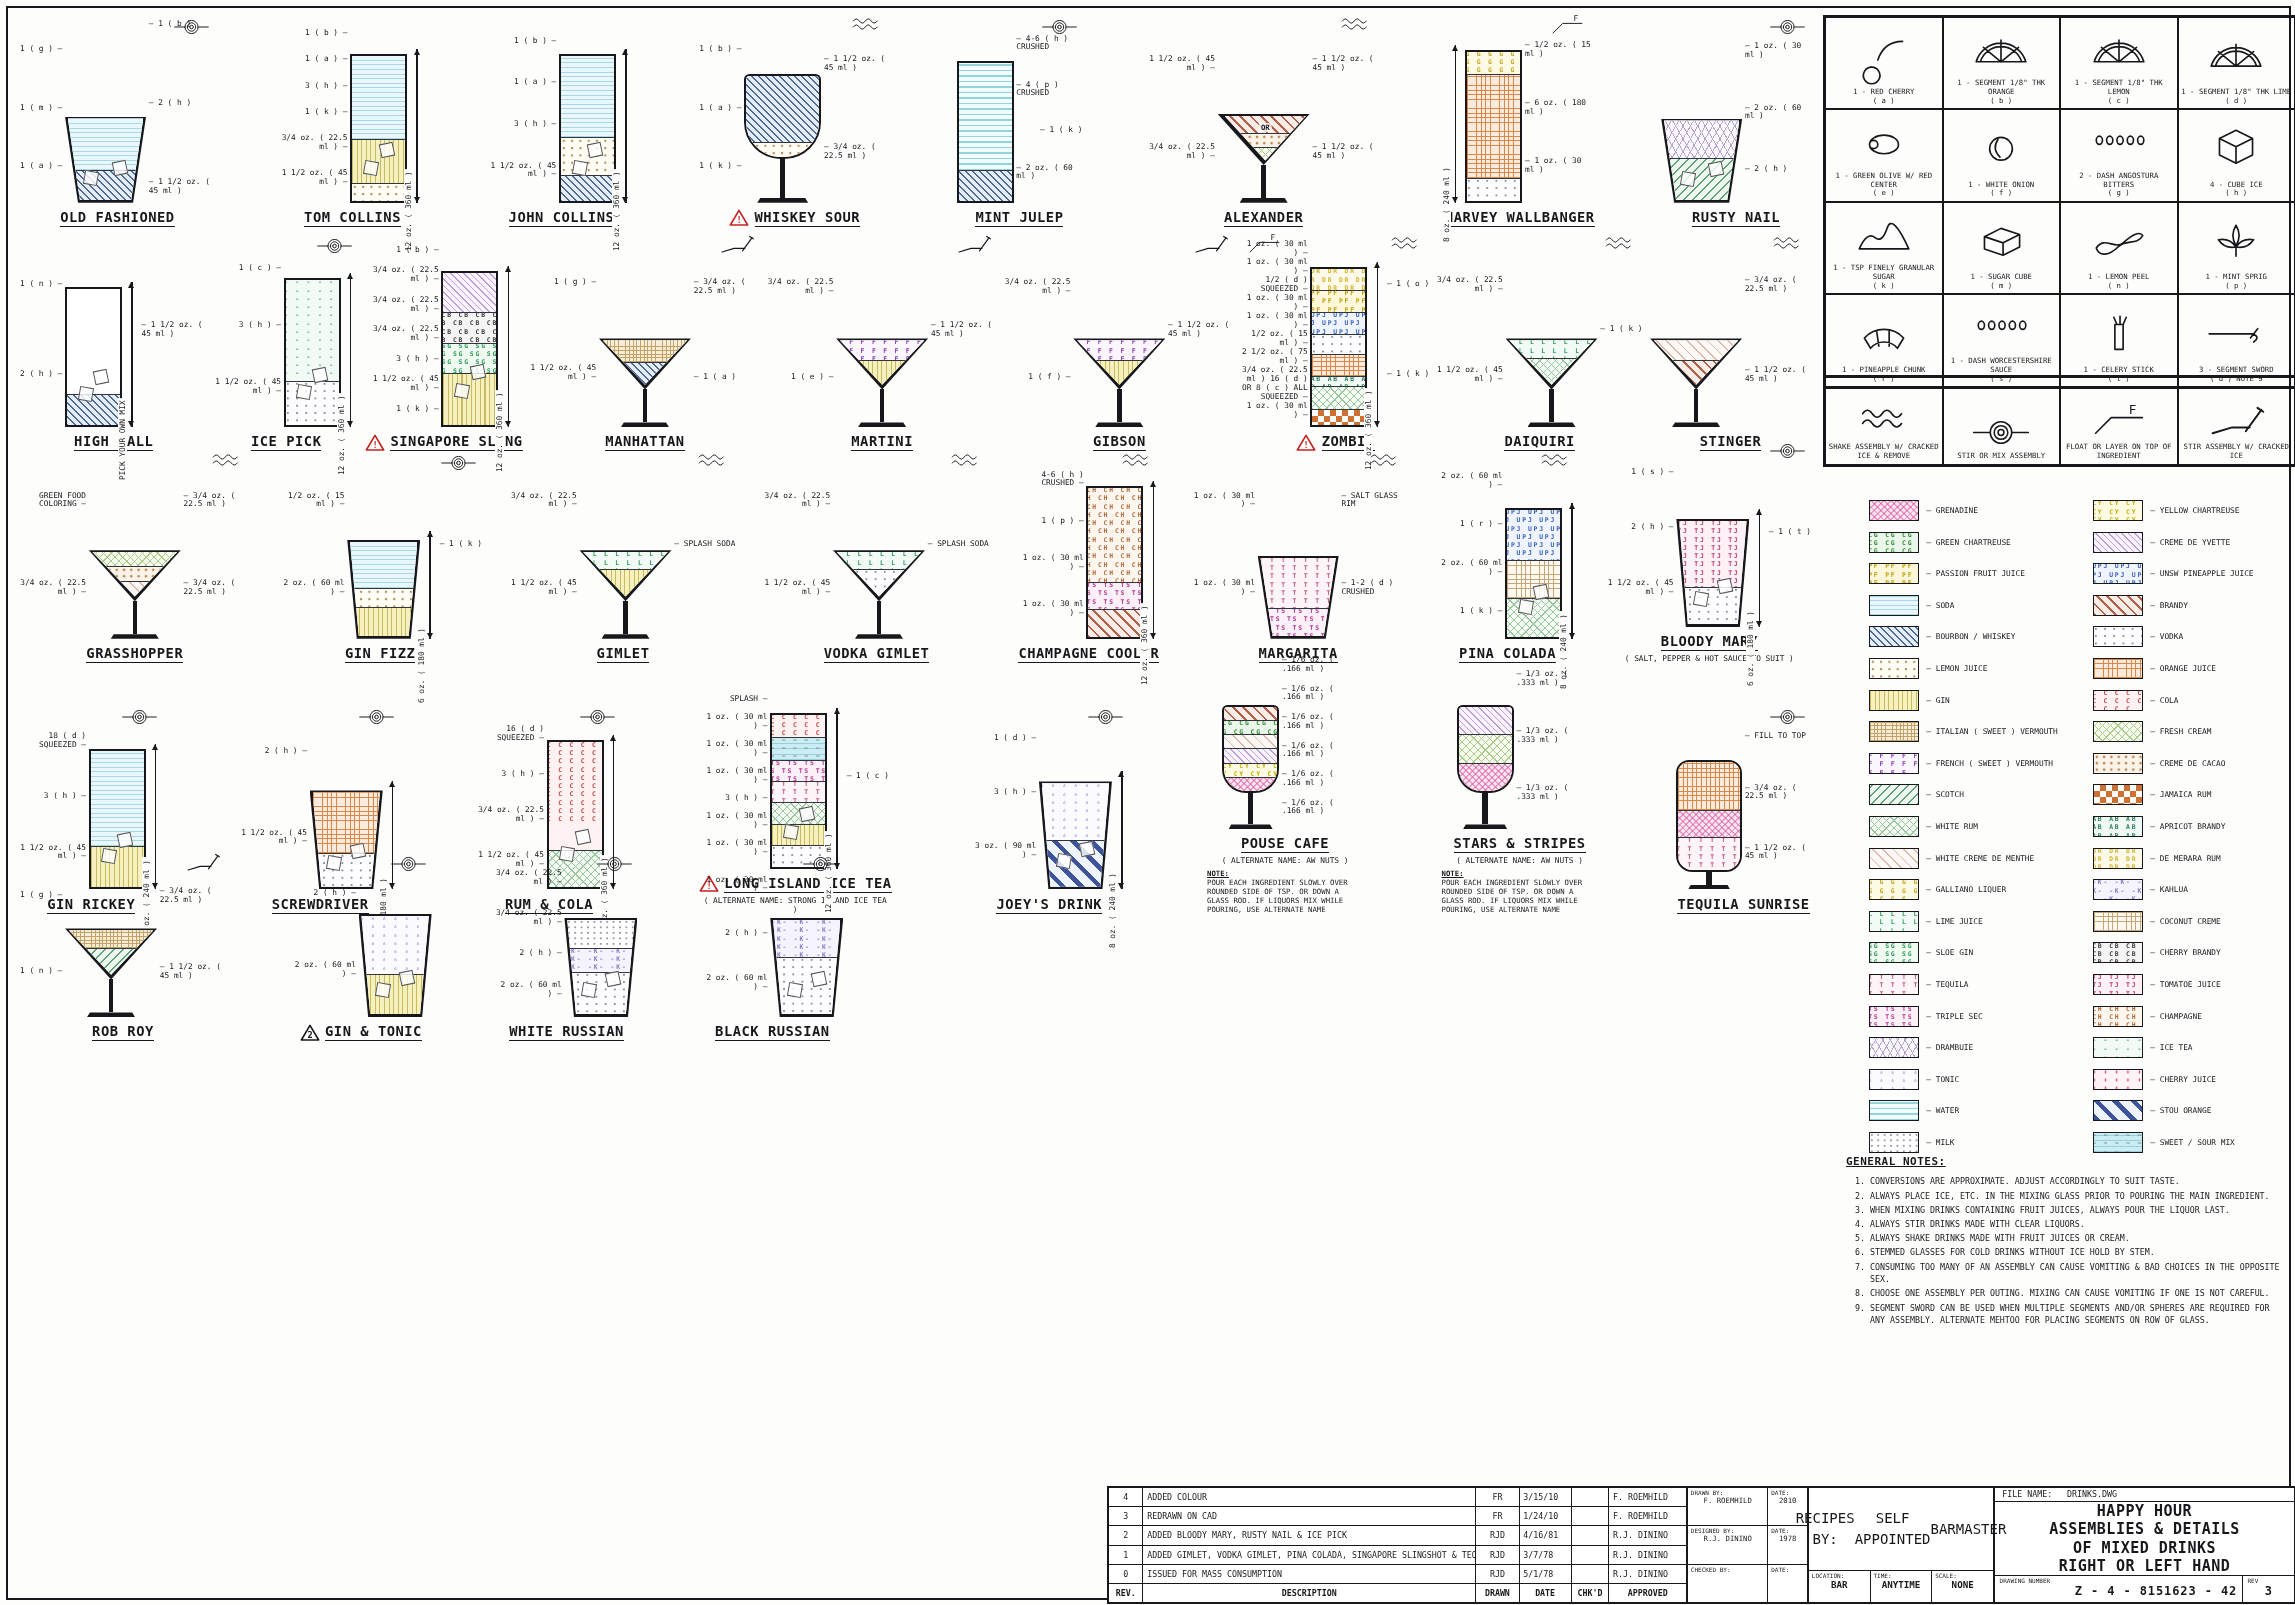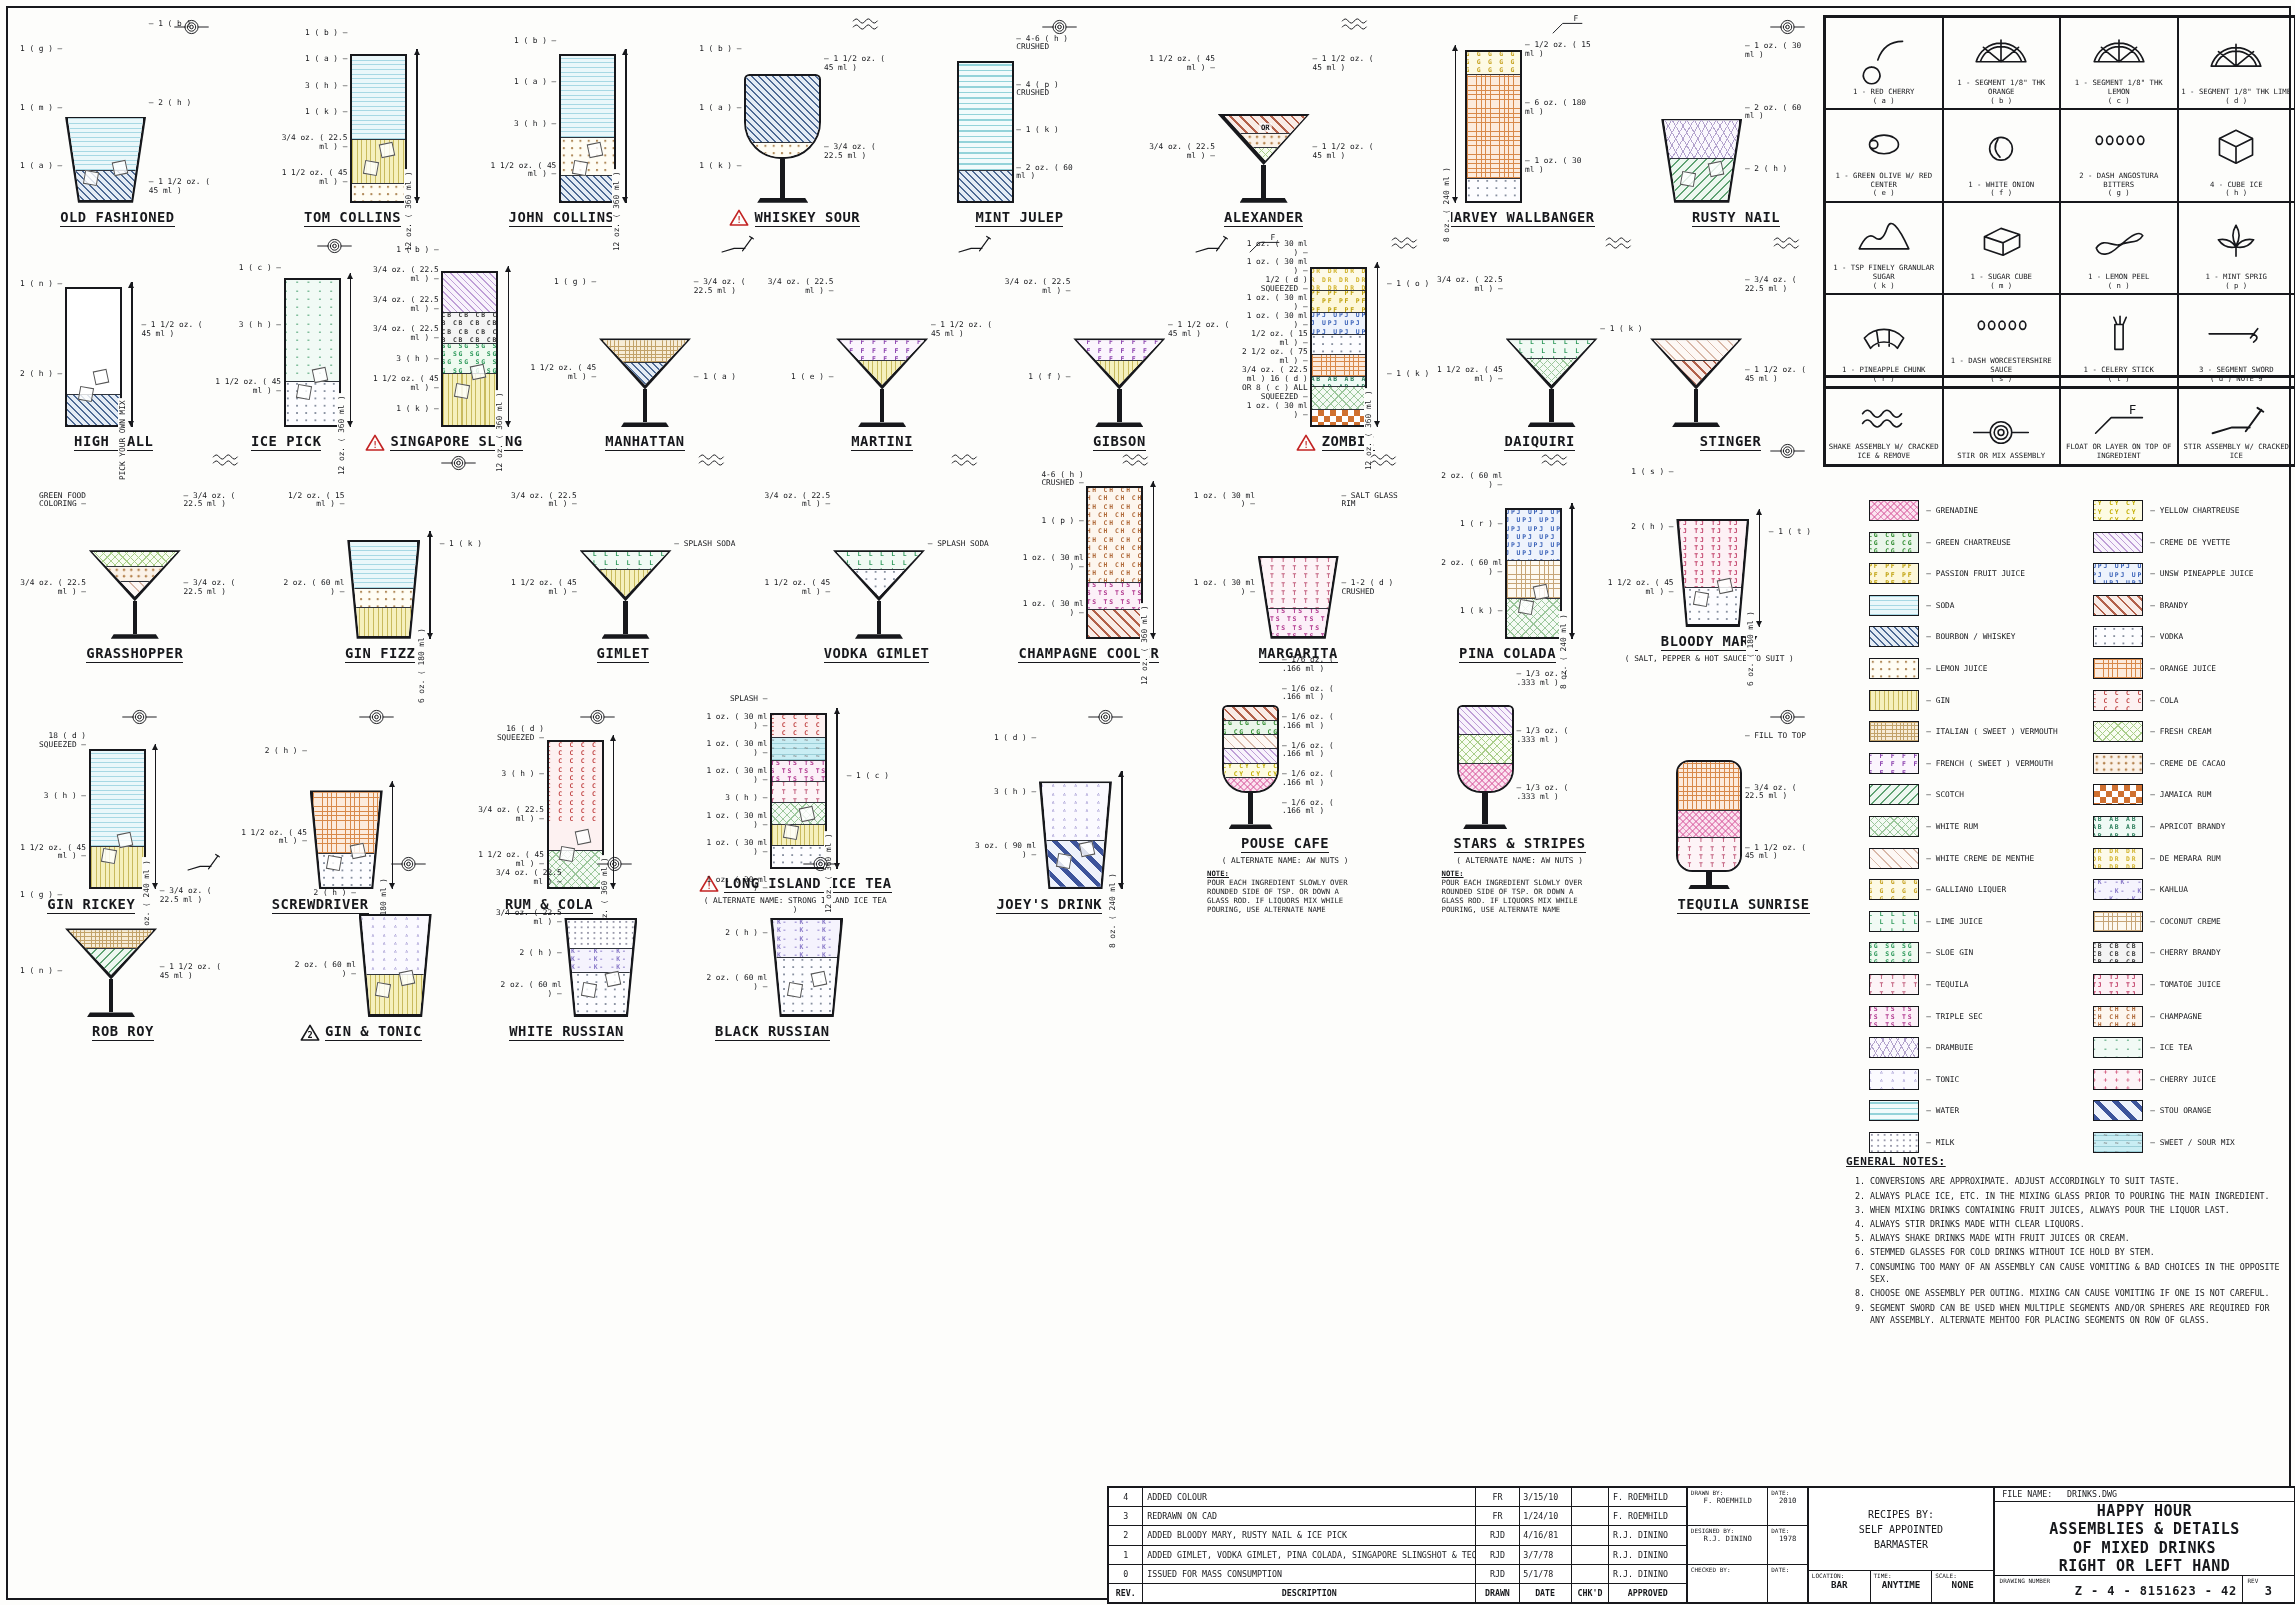--- a/index.html
+++ b/index.html
@@ -72,21 +72,21 @@
   .revtr span:nth-child(6){width:73px;border-right:none;}
   .revtr:last-child span{justify-content:center;}
   .sigs{width:119px;border-right:2.3px solid #17181c;display:flex;flex-direction:column;}
   .sigrow{flex:1;border-bottom:1.4px solid #17181c;display:flex;}
   .sigrow:last-child{border-bottom:none;}
   .sigl{flex:1;padding:0.9px 2.8px;border-right:1.4px solid #17181c;}
   .sigr{width:33px;padding:0.9px 2.8px;}
   .siglab{font-size:6px;display:block;}
   .sigval{font-size:7.3px;display:block;text-align:center;}
   .midcol{width:184px;border-right:2.3px solid #17181c;display:flex;flex-direction:column;}
-  .recipes{flex:1;display:flex;flex-direction:column;align-items:center;justify-content:center;font-size:10px;line-height:1.5;border-bottom:1.8px solid #17181c;text-align:center;}
+  .recipes{flex:1;display:flex;flex-direction:row;align-items:center;justify-content:center;font-size:14px;line-height:1.5;border-bottom:1.8px solid #17181c;text-align:center;}
   .lts{height:31px;display:flex;}
   .ltscell{flex:1;border-right:1.4px solid #17181c;display:flex;flex-direction:column;padding:0.9px 2.8px;}
   .ltscell:last-child{border-right:none;}
   .ltsv{font-size:9.2px;text-align:center;font-weight:bold;}
   .bigcol{flex:1;display:flex;flex-direction:column;}
   .fns{height:15.6px;border-bottom:1.8px solid #17181c;display:flex;gap:14.7px;align-items:center;padding:0 7.3px;font-size:8.3px;}
   .ttl{flex:1;display:flex;flex-direction:column;align-items:center;justify-content:center;font-size:15px;font-weight:bold;line-height:1.22;letter-spacing:0.5px;border-bottom:1.8px solid #17181c;text-align:center;}
   .dnrow{height:31px;display:flex;}
   .dncell{flex:1;border-right:1.4px solid #17181c;padding:0.9px 4.6px;display:flex;flex-direction:column;}
   .dnval{font-size:12px;text-align:right;font-weight:bold;letter-spacing:0.9px;}
@@ -272,21 +272,21 @@
         <div class="card">
           <div class="stage" style="height: 188px;">
             <div class="gwrap">
               <div class="g-col" style="width: 53px; height: 138px;">
                 <div class="lys">
                   <div class="pt-bourbon" style="height: 22%;"></div>
                   <div class="pt-water" style="height: 78%;"></div>
                 </div>
               </div>
             </div>
-            <div class="co r" style="height: 175px;">
+            <div class="co r" style="height: 175px; align-items: flex-end;">
               <div>— 4-6 ( h ) CRUSHED</div>
               <div>— 4 ( p ) CRUSHED</div>
               <div>— 1 ( k )</div>
               <div>— 2 oz. ( 60 ml )</div>
             </div>
             <div class="aico"><svg width="39" height="24" viewBox="0 0 60 40">
                 <path d="M30 20m-3 0a3 3 0 1 0 6 0a3 3 0 1 0 -6 0 M30 20m-7 0a7 7 0 1 0 14 0a7 7 0 1 0 -14 0 M30 20m-11 0a11 11 0 1 0 22 0a11 11 0 1 0 -22 0 M41 20H58 M2 20h17" fill="none" stroke="#17181c" stroke-width="1.6" stroke-linejoin="round" stroke-linecap="round"></path>
               </svg></div>
           </div>
           <div class="nrow">

